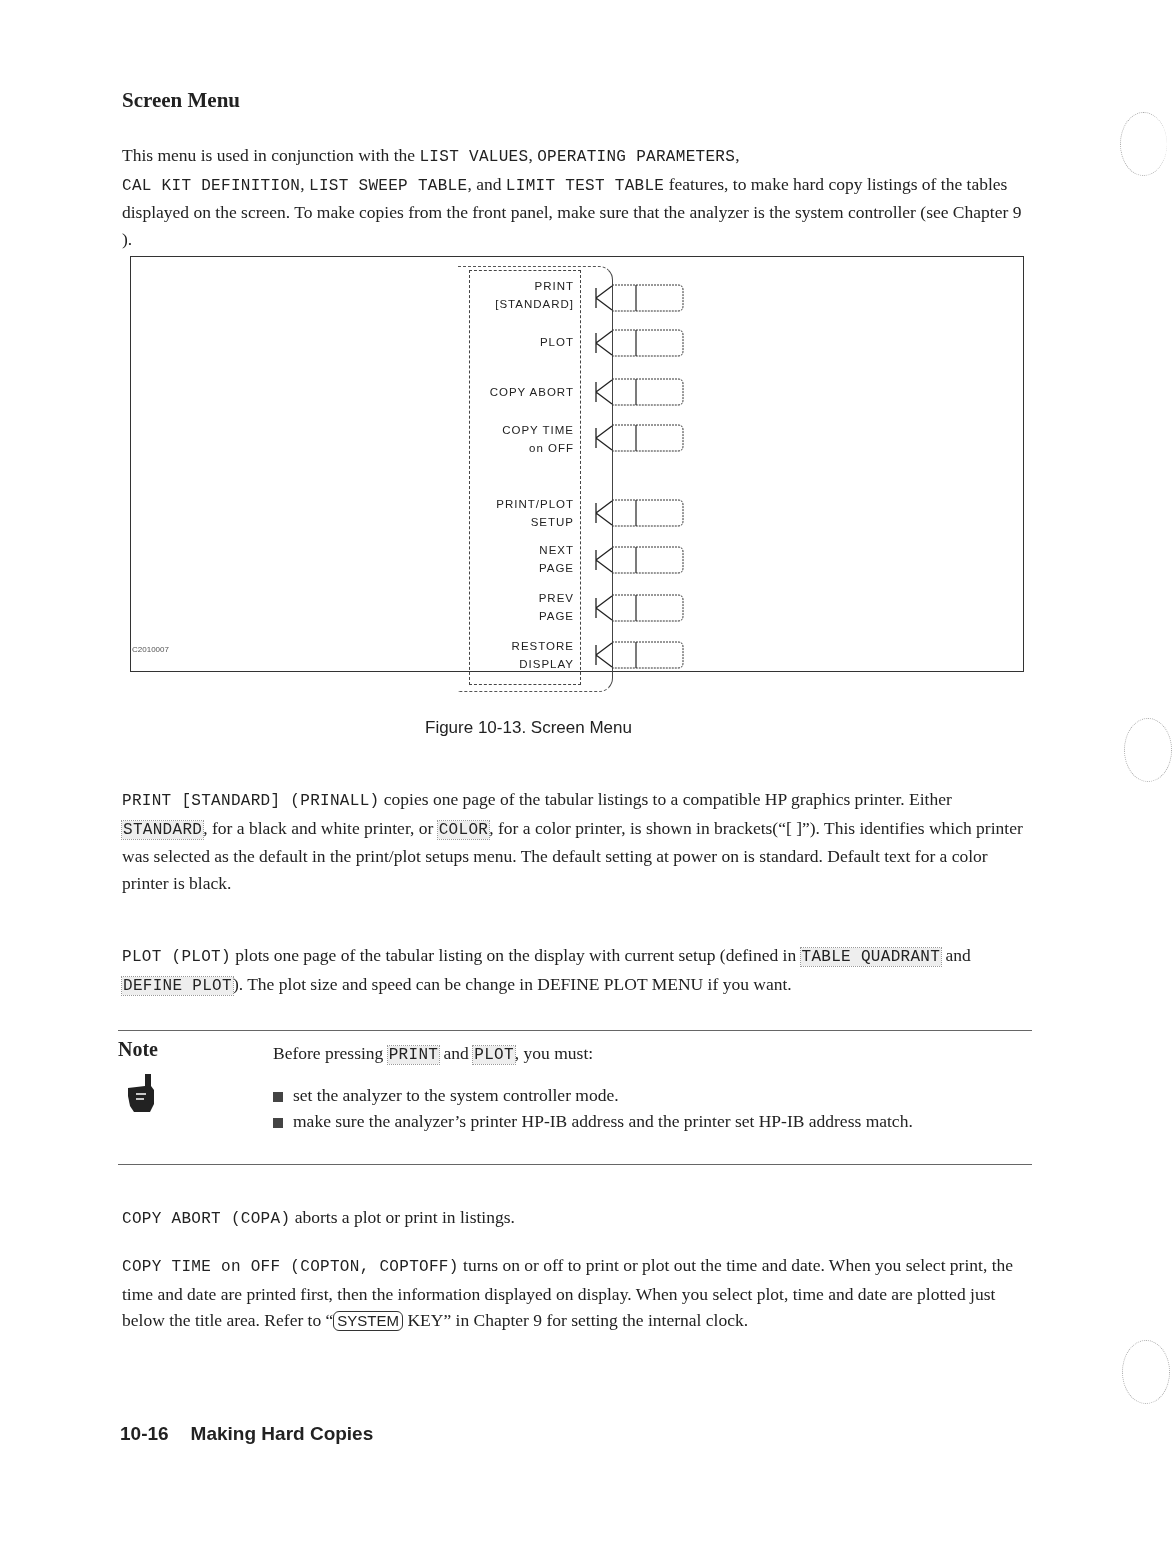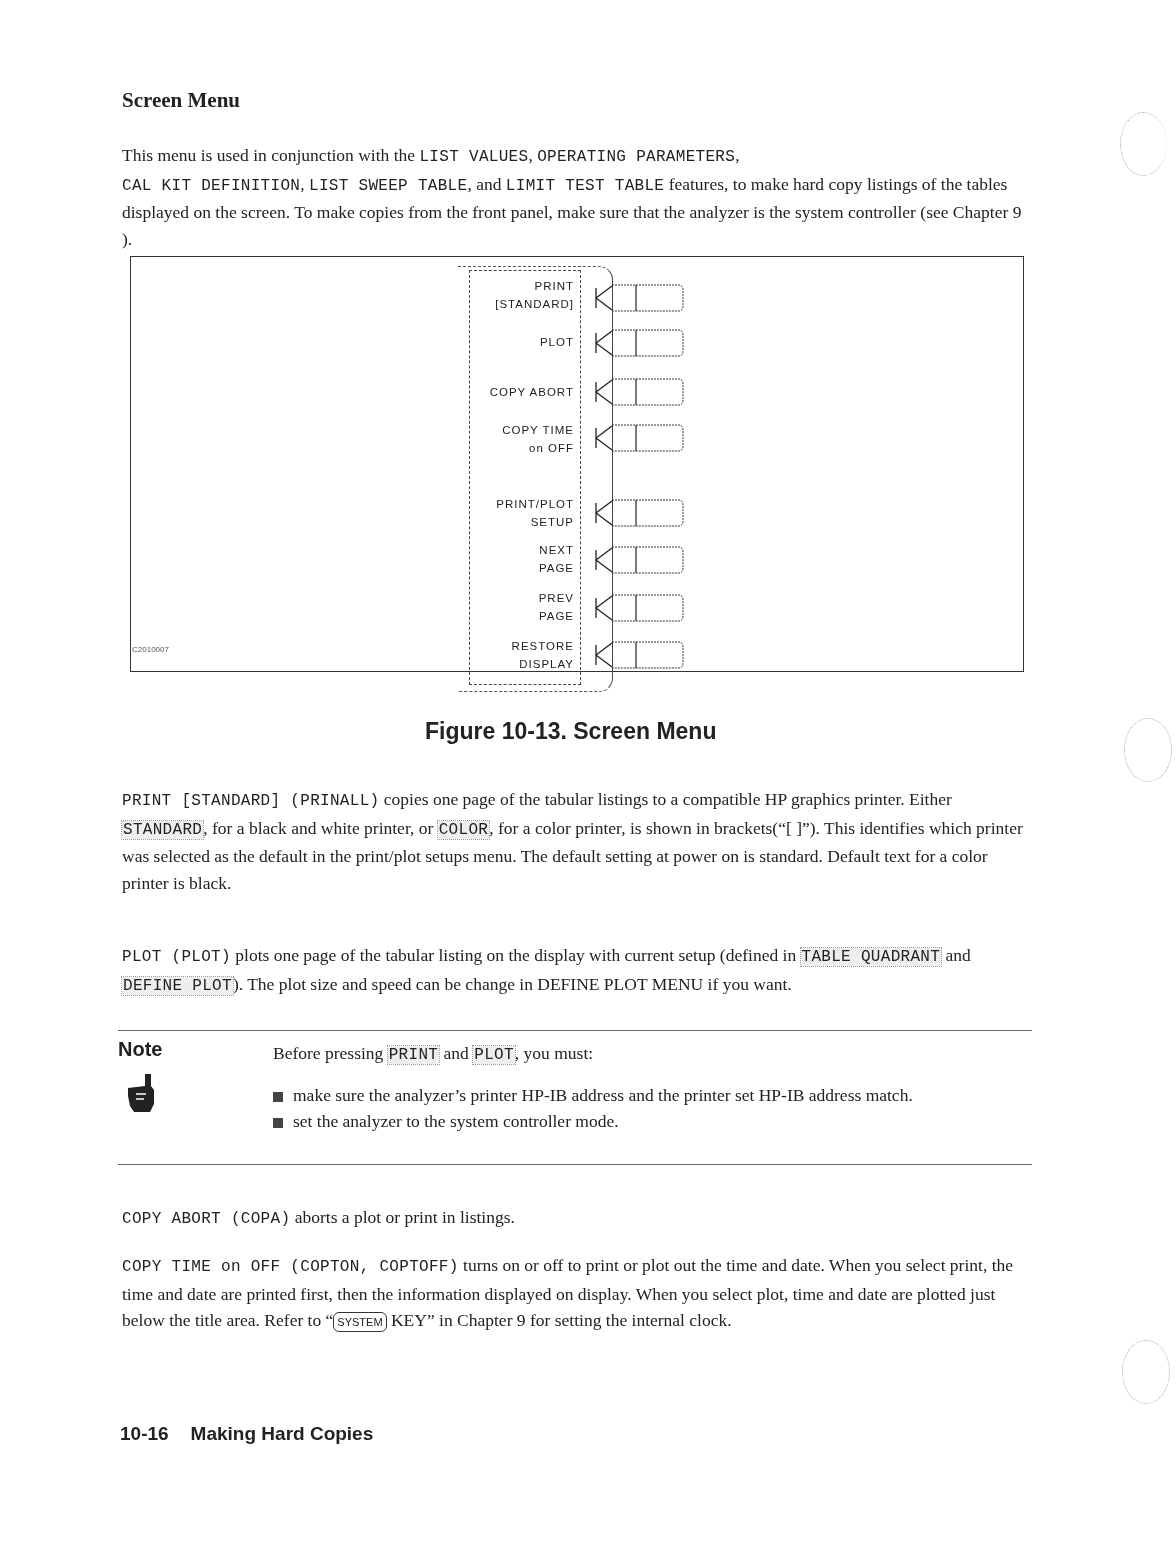--- a/index.html
+++ b/index.html
@@ -19,44 +19,44 @@
   }
   .mono { font-family: "Liberation Mono", "DejaVu Sans Mono", monospace; font-size: 16px; letter-spacing: 0.3px; }
   .softkey { background: #eeeeee; outline: 1px dotted #999; padding: 0 1px; }
   .figure-frame {
     left: 130px; top: 256px; width: 892px; height: 414px;
     border: 1.5px solid #333; border-left-width: 1.5px;
   }
   .fig-code { left: 132px; top: 645px; font-size: 8px; color: #555; font-family: "Liberation Sans", sans-serif; }
   .caption {
     left: 425px; top: 718px; font-family: "Liberation Sans", sans-serif;
-    font-weight: bold; font-size: 23px; color: #222;
+    font-weight: normal; font-size: 17px; color: #222;
   }
   .menu-box {
     left: 469px; top: 270px; width: 110px; height: 413px; border: 1px dashed #444;
   }
   .menu-outer {
     left: 458px; top: 266px; width: 154px; height: 424px;
     border-top: 1px dashed #555; border-bottom: 1px dashed #555;
     border-right: 1.5px solid #444; border-top-right-radius: 14px; border-bottom-right-radius: 14px;
   }
   .menu-label {
     position: absolute; right: 0; width: 108px; text-align: right;
     font-family: "Liberation Sans", sans-serif; font-size: 11.5px; letter-spacing: 1px;
     color: #222; line-height: 18px; padding-right: 6px; box-sizing: border-box;
   }
   .keycap { position: absolute; left: 594px; width: 90px; height: 28px; }
   .keycap svg { display: block; }
   .note-rule { left: 118px; width: 914px; height: 0; border-top: 1px solid #666; }
-  .note-title { left: 118px; top: 1038px; font-family: Liberation Sans, sans-serif; font-weight: bold; font-size: 20px; color: #222; }
+  .note-title { left: 118px; top: 1038px; font-family: Liberation Serif, serif; font-weight: bold; font-size: 20px; color: #222; }
   .note-text { left: 273px; font-size: 17.5px; color: #222; font-family: "Liberation Serif", serif; line-height: 26px; }
   .bullet { display: inline-block; width: 10px; height: 10px; background: #444; margin-right: 10px; vertical-align: middle; }
   .footer { left: 120px; top: 1423px; font-family: "Liberation Sans", sans-serif; font-weight: bold; font-size: 19px; color: #222; }
   .footer .num { margin-right: 22px; }
-  .sys-key { display: inline-block; border: 1.5px solid #333; border-radius: 6px; font-family: "Liberation Sans", sans-serif; font-size: 11px; padding: 0 3px; line-height: 18px; }
+  .sys-key { display: inline-block; border: 1.5px solid #333; border-radius: 6px; font-family: "Liberation Sans", sans-serif; font-size: 15px; padding: 0 3px; line-height: 18px; }
   .punch { border: 1px dotted #aaa; border-radius: 50%; width: 46px; height: 62px; }
 </style>
 </head>
 <body>
 
 <div class="abs punch" style="left:1120px; top:112px; border-right:none;"></div>
 <div class="abs punch" style="left:1124px; top:718px;"></div>
 <div class="abs punch" style="left:1122px; top:1340px;"></div>
 
 <div class="abs heading">Screen Menu</div>
@@ -179,22 +179,22 @@
   <svg width="36" height="42" viewBox="0 0 36 42">
     <rect x="21" y="2" width="6" height="18" fill="#222"></rect>
     <path d="M4 16 L21 14 L27 14 L30 18 L30 32 L26 40 L10 40 L6 34 L4 24 Z" fill="#222"></path>
     <path d="M12 22 L22 22 M12 27 L20 27" stroke="#fff" stroke-width="1.5"></path>
   </svg>
 </div>
 <div class="abs note-text" style="top:1040px;">
   <span>Before pressing </span><span class="mono softkey">PRINT</span><span> and </span><span class="mono softkey">PLOT</span><span>, you must:</span>
 </div>
 <div class="abs note-text" style="top:1082px; width:750px;">
+  <div><span class="bullet"></span><span>set the analyzer to the system controller mode.</span></div>
   <div style="padding-left:20px; text-indent:-20px;"><span class="bullet"></span><span>make sure the analyzer’s printer HP-IB address and the printer set HP-IB address match.</span></div>
-  <div><span class="bullet"></span><span>set the analyzer to the system controller mode.</span></div>
 </div>
 <div class="abs note-rule" style="top:1164px;"></div>
 
 <div class="abs para" style="top:1190px;">
   <span class="mono">COPY ABORT</span><span class="mono"> (COPA)</span><span> aborts a plot or print in listings.</span>
 </div>
 
 <div class="abs para" style="top:1238px;">
   <span class="mono">COPY TIME on OFF</span><span class="mono"> (COPTON, COPTOFF)</span><span> turns on or off to print or plot out the time and date. When you select print, the time and date are printed first, then the information displayed on display. When you select plot, time and date are plotted just below the title area. Refer to “</span><span class="sys-key">SYSTEM</span><span> KEY” in Chapter 9 for setting the internal clock.</span>
 </div>

